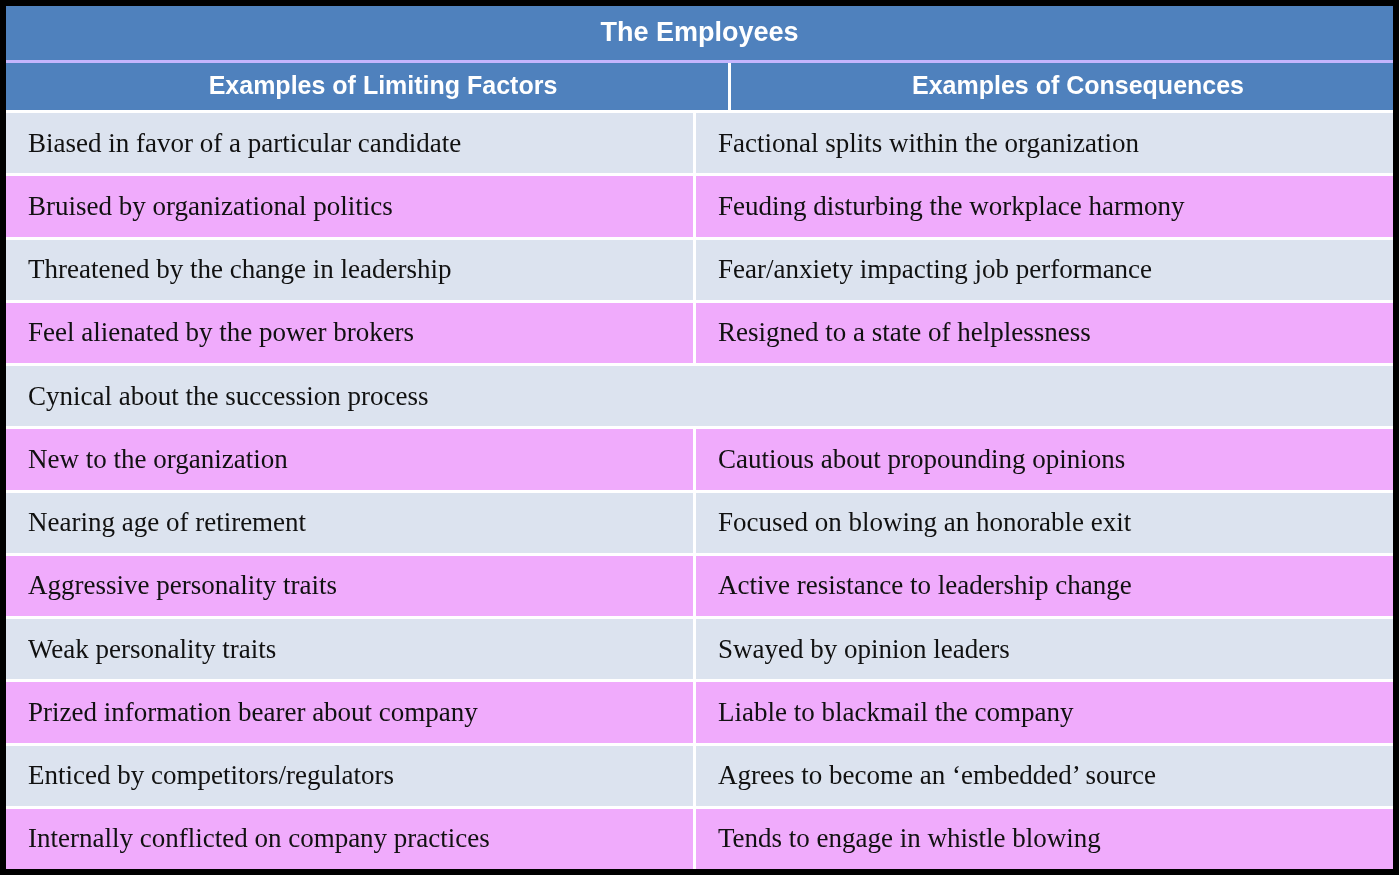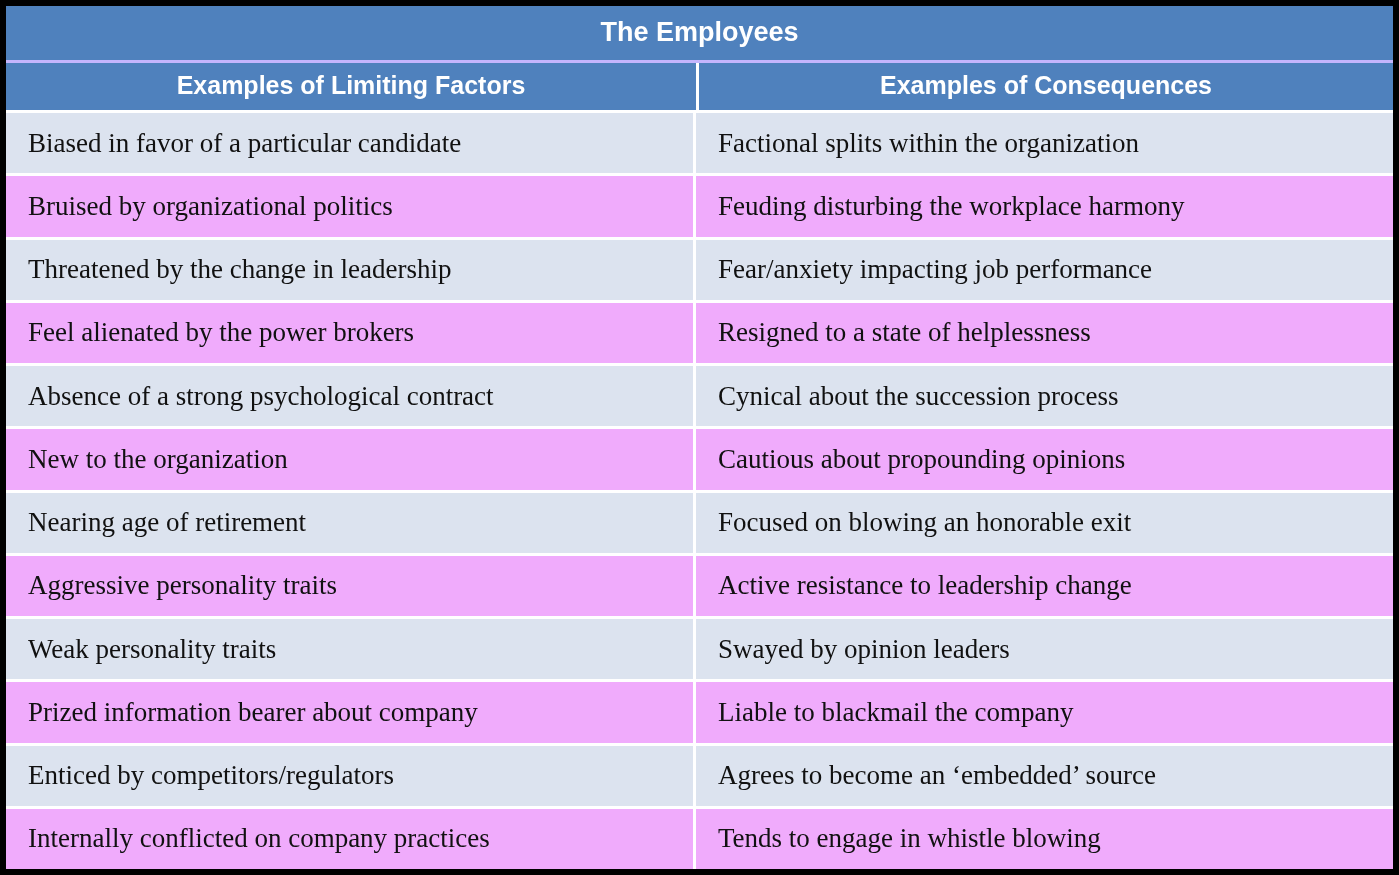--- a/index.html
+++ b/index.html
@@ -41,20 +41,21 @@
     border-bottom: 3px solid #ffffff;
   }
   .header-cell {
     color: #ffffff;
     font-family: "Liberation Sans", sans-serif;
     font-weight: bold;
     font-size: 25px;
     text-align: center;
     padding: 10px 0 12px 0;
     line-height: 1;
+    margin-left: 32px;
   }
   .col-a { width: 690px; flex: 0 0 690px; }
   .col-b { flex: 1 1 auto; }
   .header-cell.col-a { border-right: 3px solid #ffffff; }
   .body-rows {
     flex: 1 1 auto;
     display: flex;
     flex-direction: column;
     justify-content: flex-end;
   }
@@ -116,21 +117,20 @@
     </div>
     <div class="row-sep"></div>
 
     <div class="data-row even">
       <div class="cell col-a">Feel alienated by the power brokers</div>
       <div class="cell col-b">Resigned to a state of helplessness</div>
     </div>
     <div class="row-sep"></div>
 
     <div class="data-row odd">
-      <div class="cell col-a">Absence of a strong psychological contract</div>
       <div class="cell col-b">Cynical about the succession process</div>
     </div>
     <div class="row-sep"></div>
 
     <div class="data-row even">
       <div class="cell col-a">New to the organization</div>
       <div class="cell col-b">Cautious about propounding opinions</div>
     </div>
     <div class="row-sep"></div>
 

